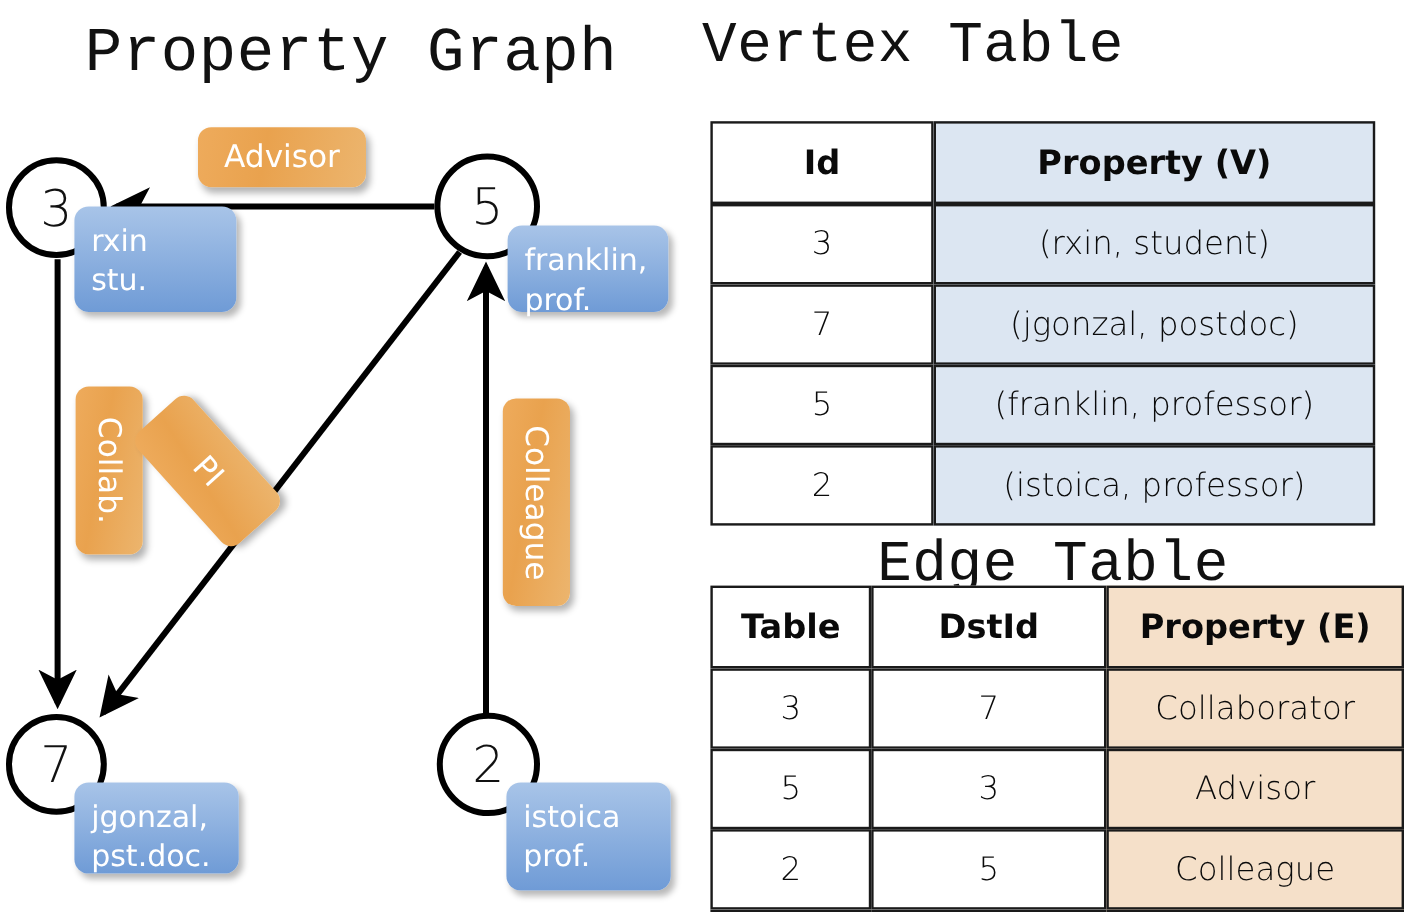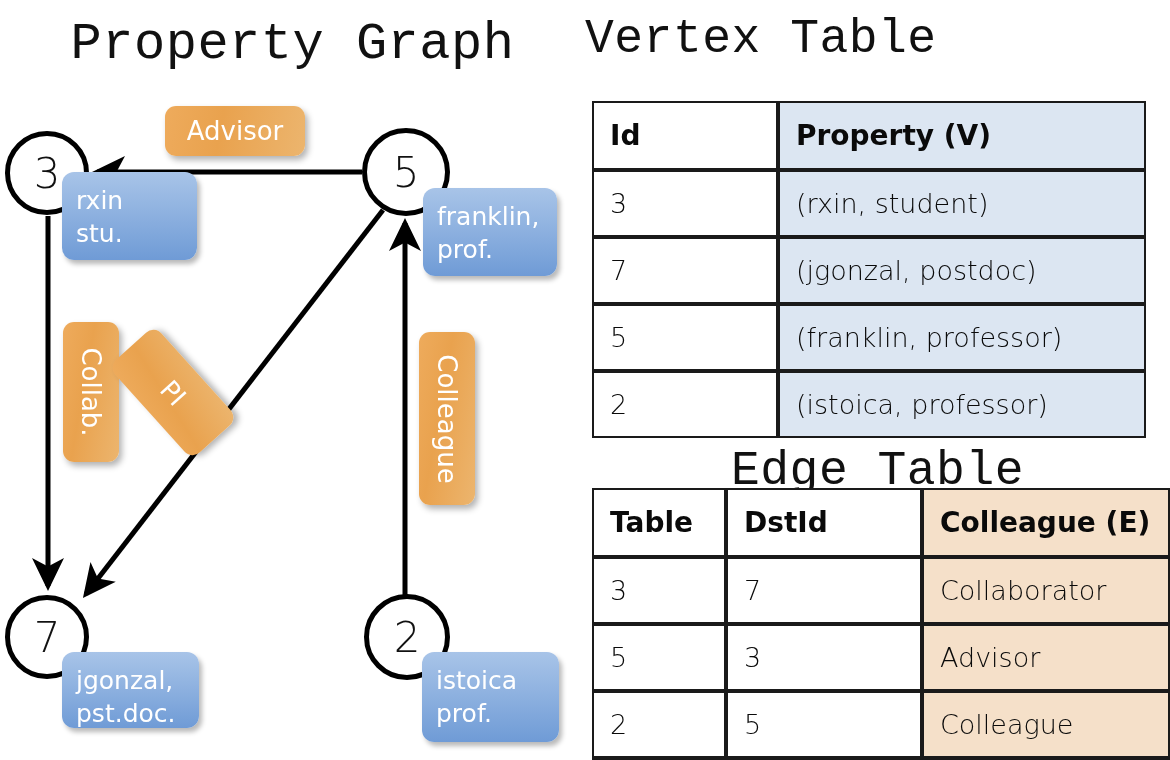--- a/index.html
+++ b/index.html
@@ -128,20 +128,21 @@
     position: absolute;
     border-collapse: separate;
     border-spacing: 0;
     table-layout: fixed;
   }
   .data-table td {
     border: 2px solid #1a1a1a;
     font-family: "DejaVu Sans", sans-serif;
     font-weight: 300;
     font-size: 27px;
+    text-align: center;
     color: #0a0a0a;
     padding: 16px;
     background: #ffffff;
     height: 52px;
     box-sizing: border-box;
   }
   .data-table td.hdr {
     font-weight: 700;
     font-size: 28px;
   }
@@ -190,21 +191,21 @@
   </div>
   <div class="vertex-node" style="left:5px; top:595px; width:84px; height:84px;">
     <span>7</span>
   </div>
   <div class="vertex-node" style="left:364px; top:594px; width:86px; height:86px;">
     <span>2</span>
   </div>
 
   <div class="prop-box" style="left:62px; top:172px; width:135px; height:88px;">rxin
 stu.</div>
-  <div class="prop-box" style="left:423px; top:188px; width:134px; height:88px;">franklin,
+  <div class="prop-box" style="left:423px; top:188px; width:134px; height:72px;">franklin,
 prof.</div>
   <div class="prop-box" style="left:62px; top:652px; width:137px; height:76px;">jgonzal,
 pst.doc.</div>
   <div class="prop-box" style="left:422px; top:652px; width:137px; height:90px;">istoica
 prof.</div>
 
   <div class="edge-label" style="left:165px; top:106px; width:140px; height:50px;">
     <span>Advisor</span>
   </div>
 
@@ -253,21 +254,21 @@
 <table class="data-table" id="edge-table">
   <colgroup>
       <col class="c-src">
       <col class="c-dst">
       <col class="c-prop">
     </colgroup>
   <tbody>
     <tr>
       <td class="hdr">Table</td>
       <td class="hdr">DstId</td>
-      <td class="hdr cell-peach">Colleague (E)</td>
+      <td class="hdr cell-peach">Property (E)</td>
     </tr>
     <tr>
       <td>3</td>
       <td>7</td>
       <td class="cell-peach">Collaborator</td>
     </tr>
     <tr>
       <td>5</td>
       <td>3</td>
       <td class="cell-peach">Advisor</td>

